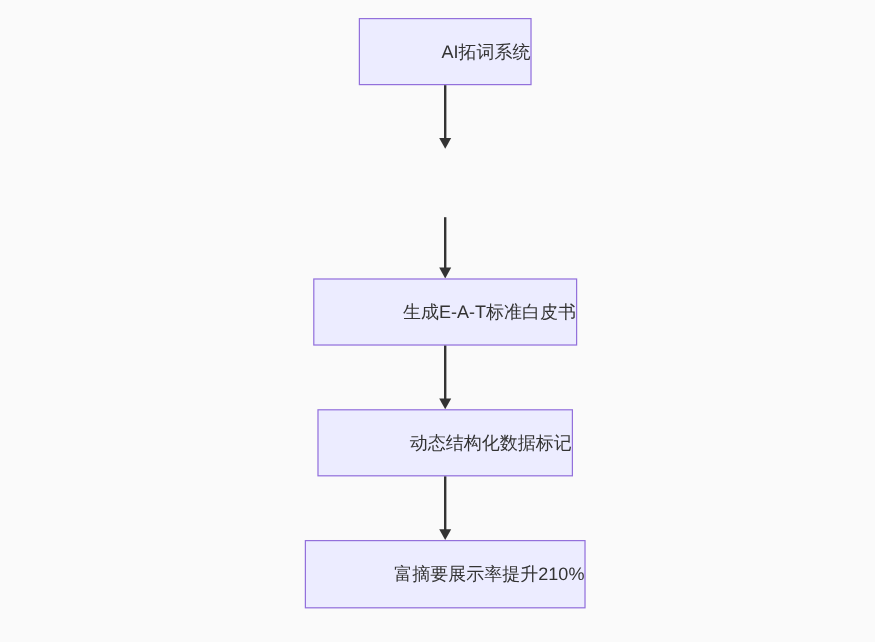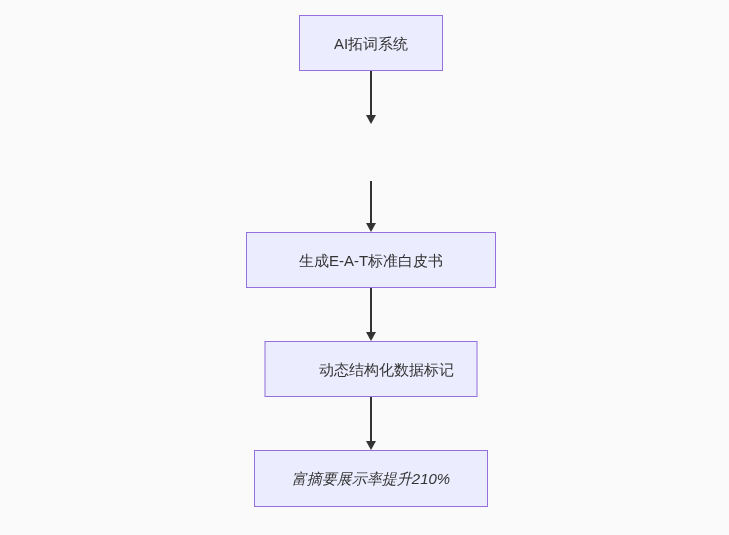--- a/index.html
+++ b/index.html
@@ -21,32 +21,32 @@
   .node {
     position: absolute;
     left: 371px;
     transform: translateX(-50%);
     height: 56px;
     box-sizing: border-box;
     background: #ececff;
     border: 1.5px solid #9370db;
     display: flex;
     align-items: center;
-    justify-content: center;
+    justify-content: flex-end;
     color: #333333;
     font-size: 15px;
     line-height: 1;
     white-space: nowrap;
     text-align: center;
   }
   .n0 { top: 15px;  width: 144px; }
   .n1 { top: 124px; width: 191px; height: 57px; }
-  .n2 { top: 232px; width: 250px; }
+  .n2 { top: 232px; width: 220px; }
   .n3 { top: 341px; width: 213px; padding-left: 31px; }
-  .n4 { top: 450px; width: 234px; height: 57px; font-style: italic; }
+  .n4 { top: 450px; width: 234px; height: 57px; }
 
   .arrow {
     position: absolute;
     left: 366px;
     width: 10px;
   }
   .a0 { top: 71px;  height: 53px; }
   .a1 { top: 181px; height: 51px; }
   .a2 { top: 288px; height: 53px; }
   .a3 { top: 397px; height: 53px; }

